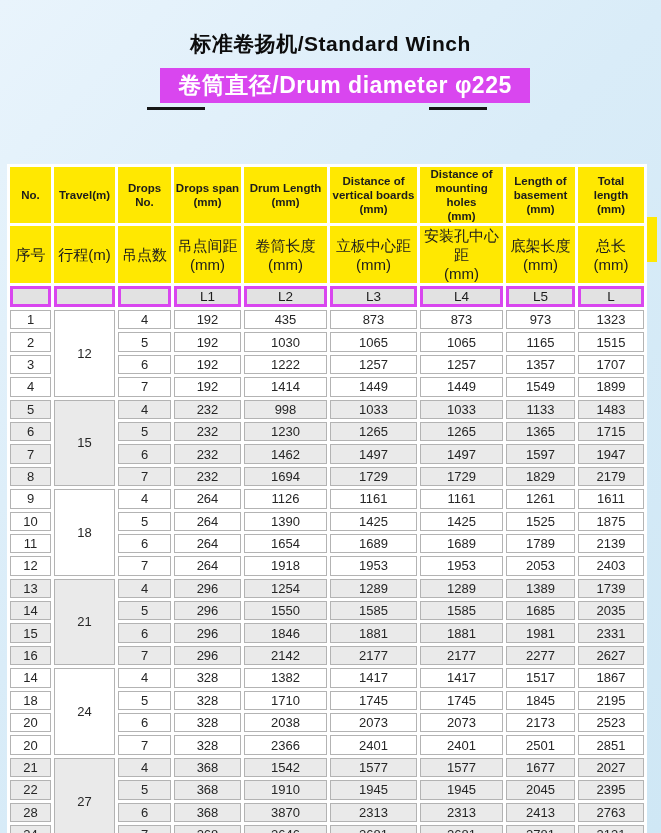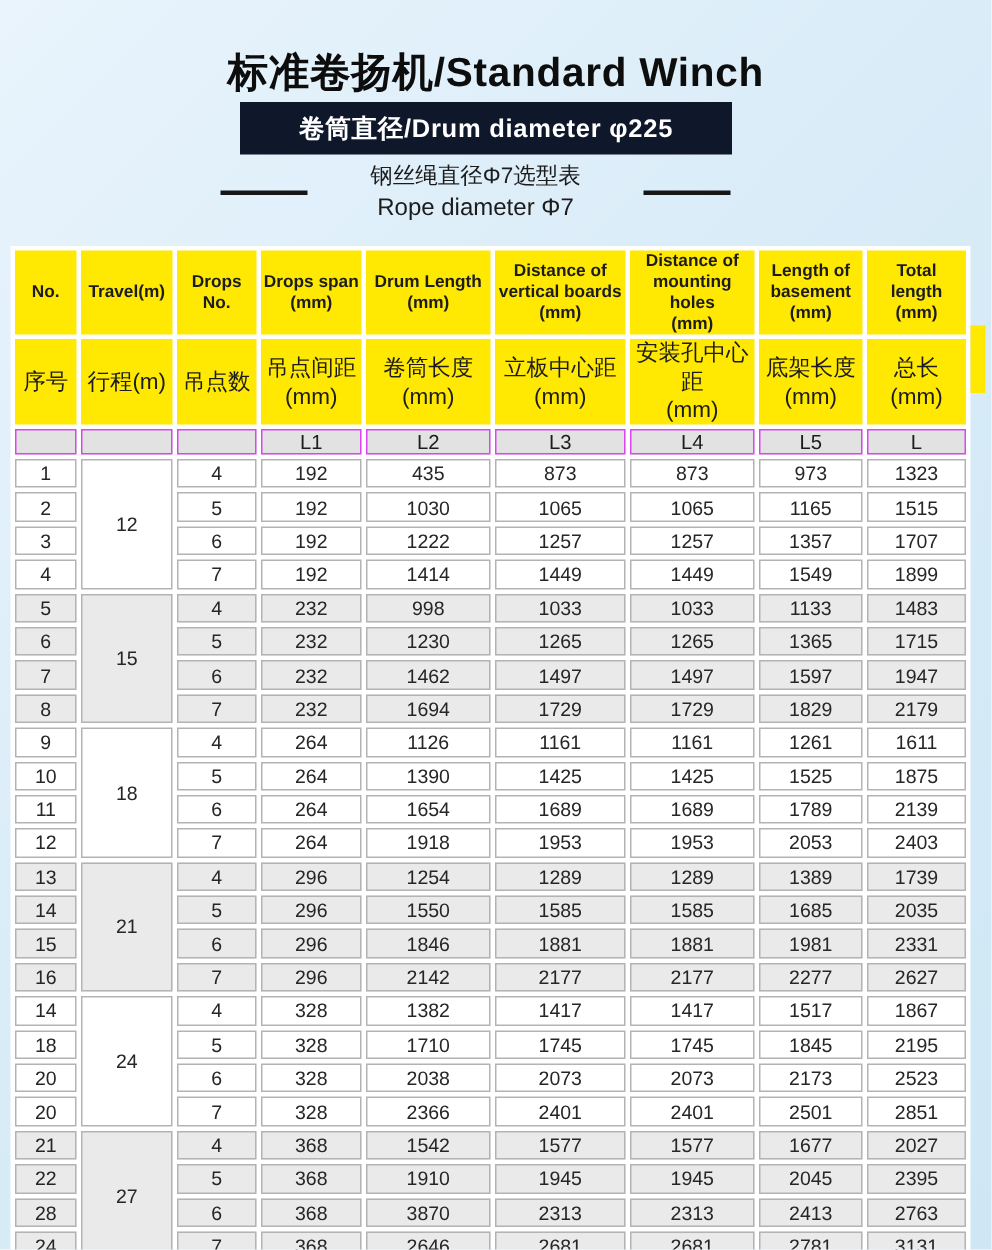--- a/index.html
+++ b/index.html
@@ -4,26 +4,26 @@
 <style>
   html,body { margin:0; padding:0; }
   body {
     width:661px; height:833px; position:relative; overflow:hidden;
     background: linear-gradient(135deg, #e9f4fc 0%, #d9ecf8 45%, #cfe7f5 100%);
     font-family: "Liberation Sans", "DejaVu Sans", sans-serif;
     color:#1c1c1c;
   }
   .page-title {
     position:absolute; top:30px; left:0; width:661px;
-    text-align:center; font-size:27px; font-weight:bold; color:#0d0d0d;
+    text-align:center; font-size:21px; font-weight:bold; color:#0d0d0d;
     letter-spacing:0.5px; margin:0;
   }
   .banner {
-    position:absolute; top:68px; left:160px; width:328px; height:35px;
-    background:#0f172a; color:#ffffff; font-size:17px; font-weight:bold;
+    position:absolute; top:68px; left:160px; width:370px; height:35px;
+    background:#d946ef; color:#ffffff; font-size:23px; font-weight:bold;
     display:flex; align-items:center; justify-content:center; letter-spacing:0.5px;
   }
   .subtitle-wrap {
     position:absolute; top:107px; left:147px; width:340px;
     display:flex; align-items:center; justify-content:space-between;
   }
   .dash { width:58px; height:3px; background:#161616; flex:0 0 auto; }
   .subtitle-lines { text-align:center; line-height:21px; }
   .subtitle-cn { font-size:15px; }
   .subtitle-en { font-size:16px; }
@@ -38,21 +38,21 @@
   }
   .grid th.h-en {
     background:#ffe801; font-size:11.5px; font-weight:bold;
     line-height:14px; white-space:pre-line; height:44px;
   }
   .grid th.h-cn {
     background:#ffe801; font-size:15px; font-weight:normal;
     line-height:19px; white-space:pre-line; height:41px;
   }
   .grid td.l-cell {
-    background:#e2e2e2; border:1px solid #d946ef;
+    background:#e2e2e2; border:3px solid #d946ef;
     font-size:13.5px; height:14px;
   }
   .grid td.d-cell {
     background:#ffffff; border:1px solid #b3b3b3;
     font-size:13px; color:#262626; height:17.4px;
   }
   .grid tr.shade td.d-cell { background:#eaeaea; }
   .grid td.d-cell.travel-cell { background:#ffffff; }
   .notch {
     position:absolute; left:647px; top:217px; width:10px; height:45px;
@@ -61,24 +61,20 @@
 </style>
 </head>
 <body>
 
 <h1 class="page-title">标准卷扬机/Standard Winch</h1>
 
 <div class="banner">卷筒直径/Drum diameter φ225</div>
 
 <div class="subtitle-wrap">
   <span class="dash"></span>
-  <div class="subtitle-lines">
-    <div class="subtitle-cn">钢丝绳直径Φ7选型表</div>
-    <div class="subtitle-en">Rope diameter Φ7</div>
-  </div>
   <span class="dash"></span>
 </div>
 
 <table class="grid" id="grid">
   <colgroup id="cols">
       <col style="width: 41px;">
       <col style="width: 61px;">
       <col style="width: 53px;">
       <col style="width: 67px;">
       <col style="width: 83px;">

